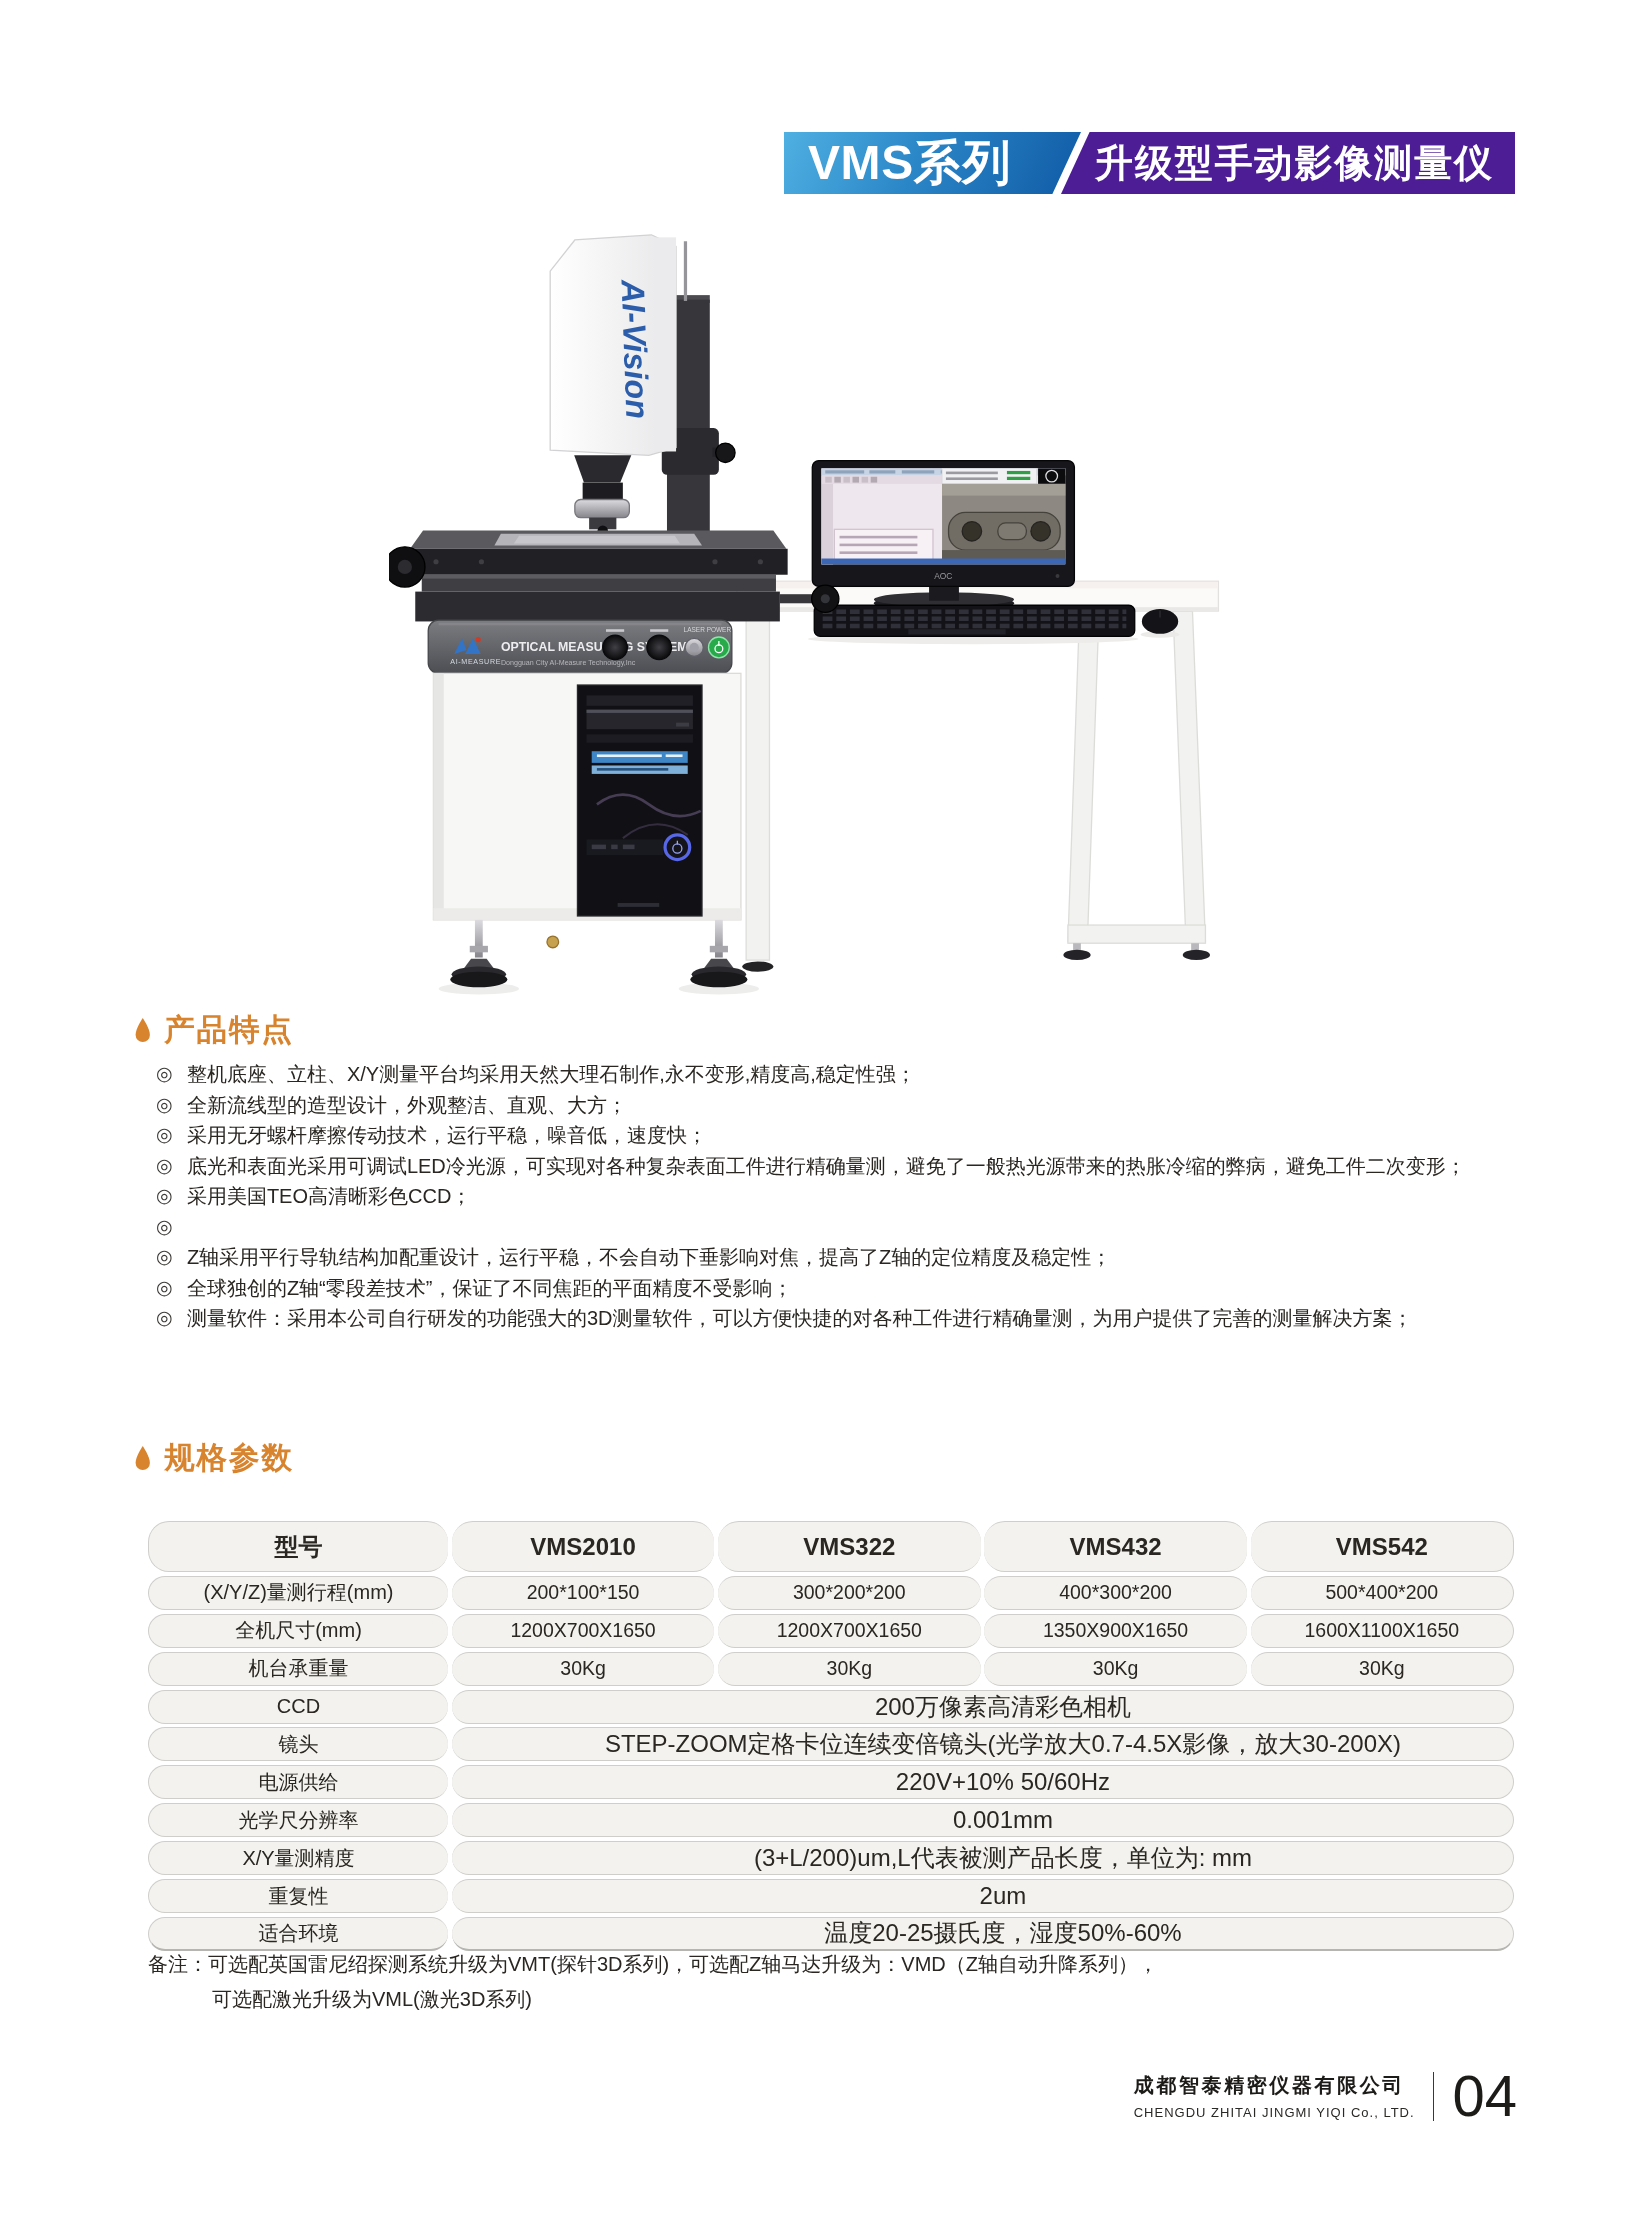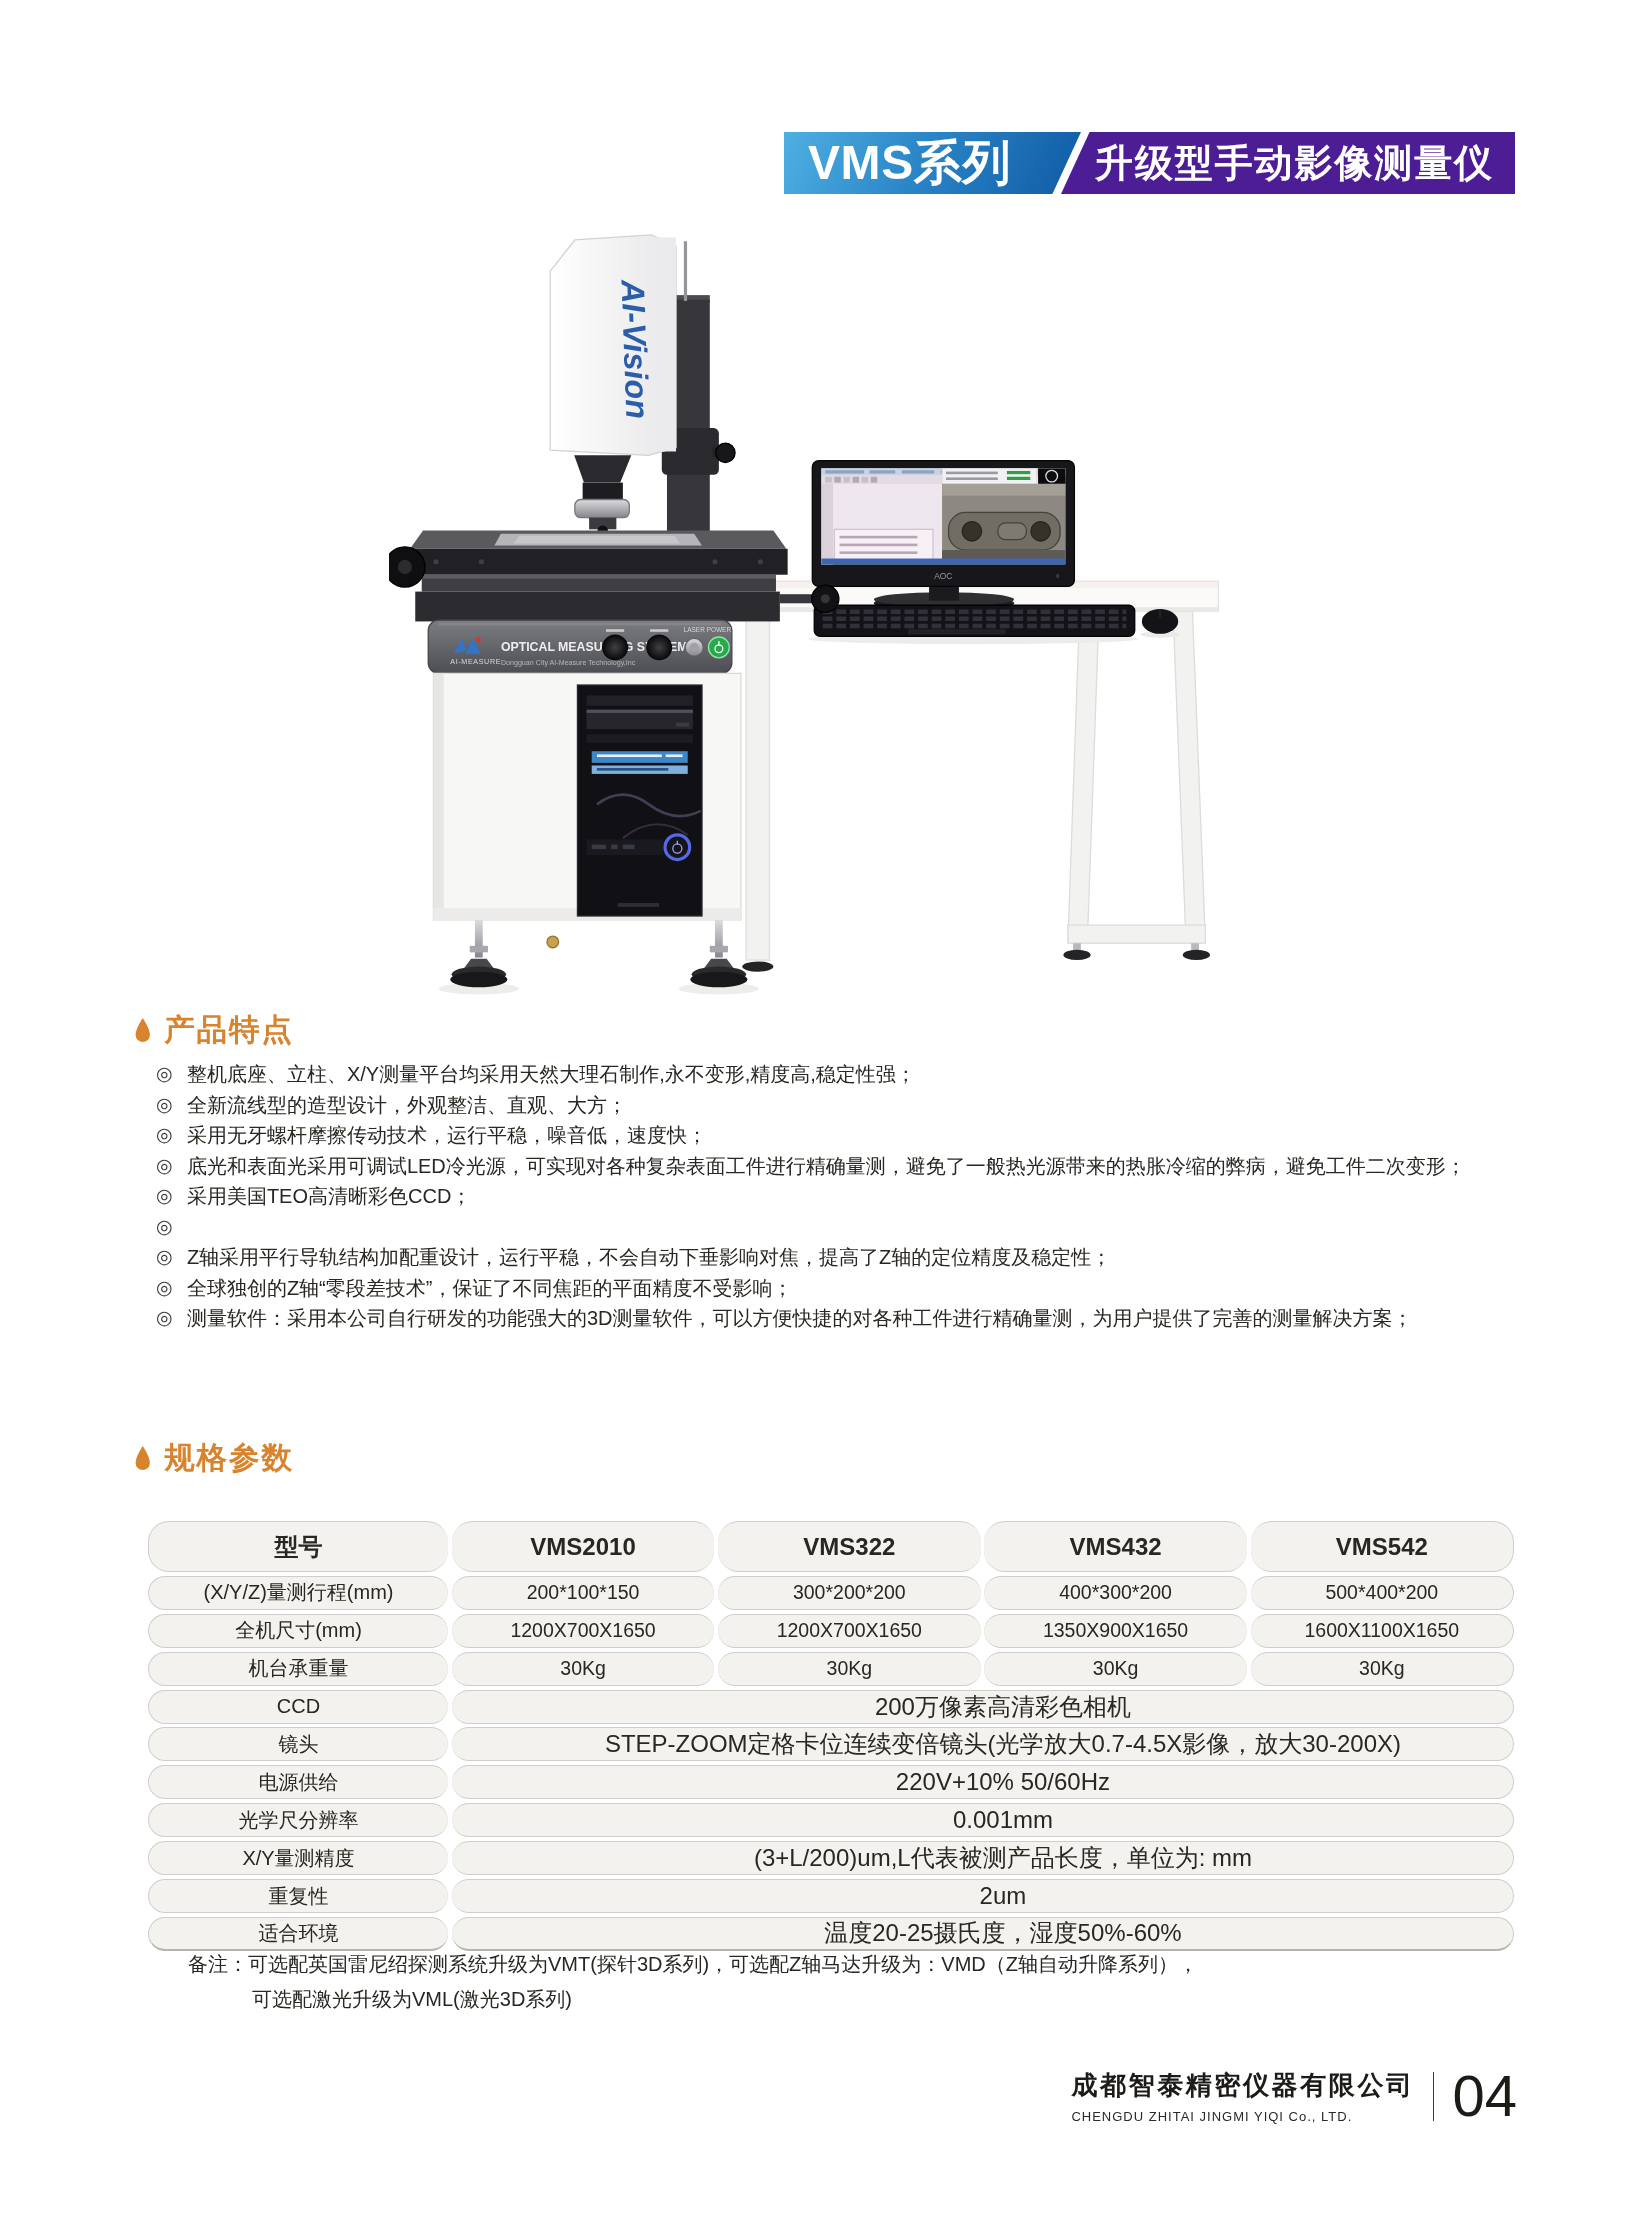--- a/index.html
+++ b/index.html
@@ -53,27 +53,27 @@
   .trow .tcell:first-child { border-left:1.3px solid #cfcecb; }
   .trow .tcell:last-child { border-right:1.3px solid #cfcecb; }
   .trow:last-child .tcell { border-bottom:2.6px solid #b6b5b1;text-align:right; }
   .thead .tcell { height:51px; }
   .thead .tcell { font-weight:bold; font-size:24px; }
   .tlabel { flex:0 0 300px; font-size:20px; }
   .tval  { flex:1; font-size:19.5px; }
   .tspan { flex:1; font-size:24px;padding-left:41px; }
 
   
-  .note { position:absolute; left:148px; top:1947px; font-size:20px; color:#2a2722; line-height:35px;margin-left:40px; }
+  .note { position:absolute; left:148px; top:1947px; font-size:20px; color:#2a2722; line-height:35px; }
   .note .ind { padding-left:64px; }
 
   
   .footer { position:absolute; top:2067px; right:129px; display:flex; align-items:center; gap:18px; }
   .fcol { display:flex; flex-direction:column; }
-  .fcn { font-size:26px; font-weight:bold; color:#1d1b18; letter-spacing:2.6px; }
+  .fcn { font-size:20px; font-weight:bold; color:#1d1b18; letter-spacing:2.6px; }
   .fen { font-size:13px; color:#2b2926; letter-spacing:1px; margin-top:5.2px; }
   .fdiv { width:1.9px; height:49px; background:#3a3833; }
   .fnum { font-size:58px; color:#1d1b18; line-height:1; }
 
   
   .scene { position:absolute; left:389px; top:227px; width:844px; height:785px; }
   svg text { font-family:"Liberation Sans", sans-serif; }
 </style>
 </head>
 <body>

